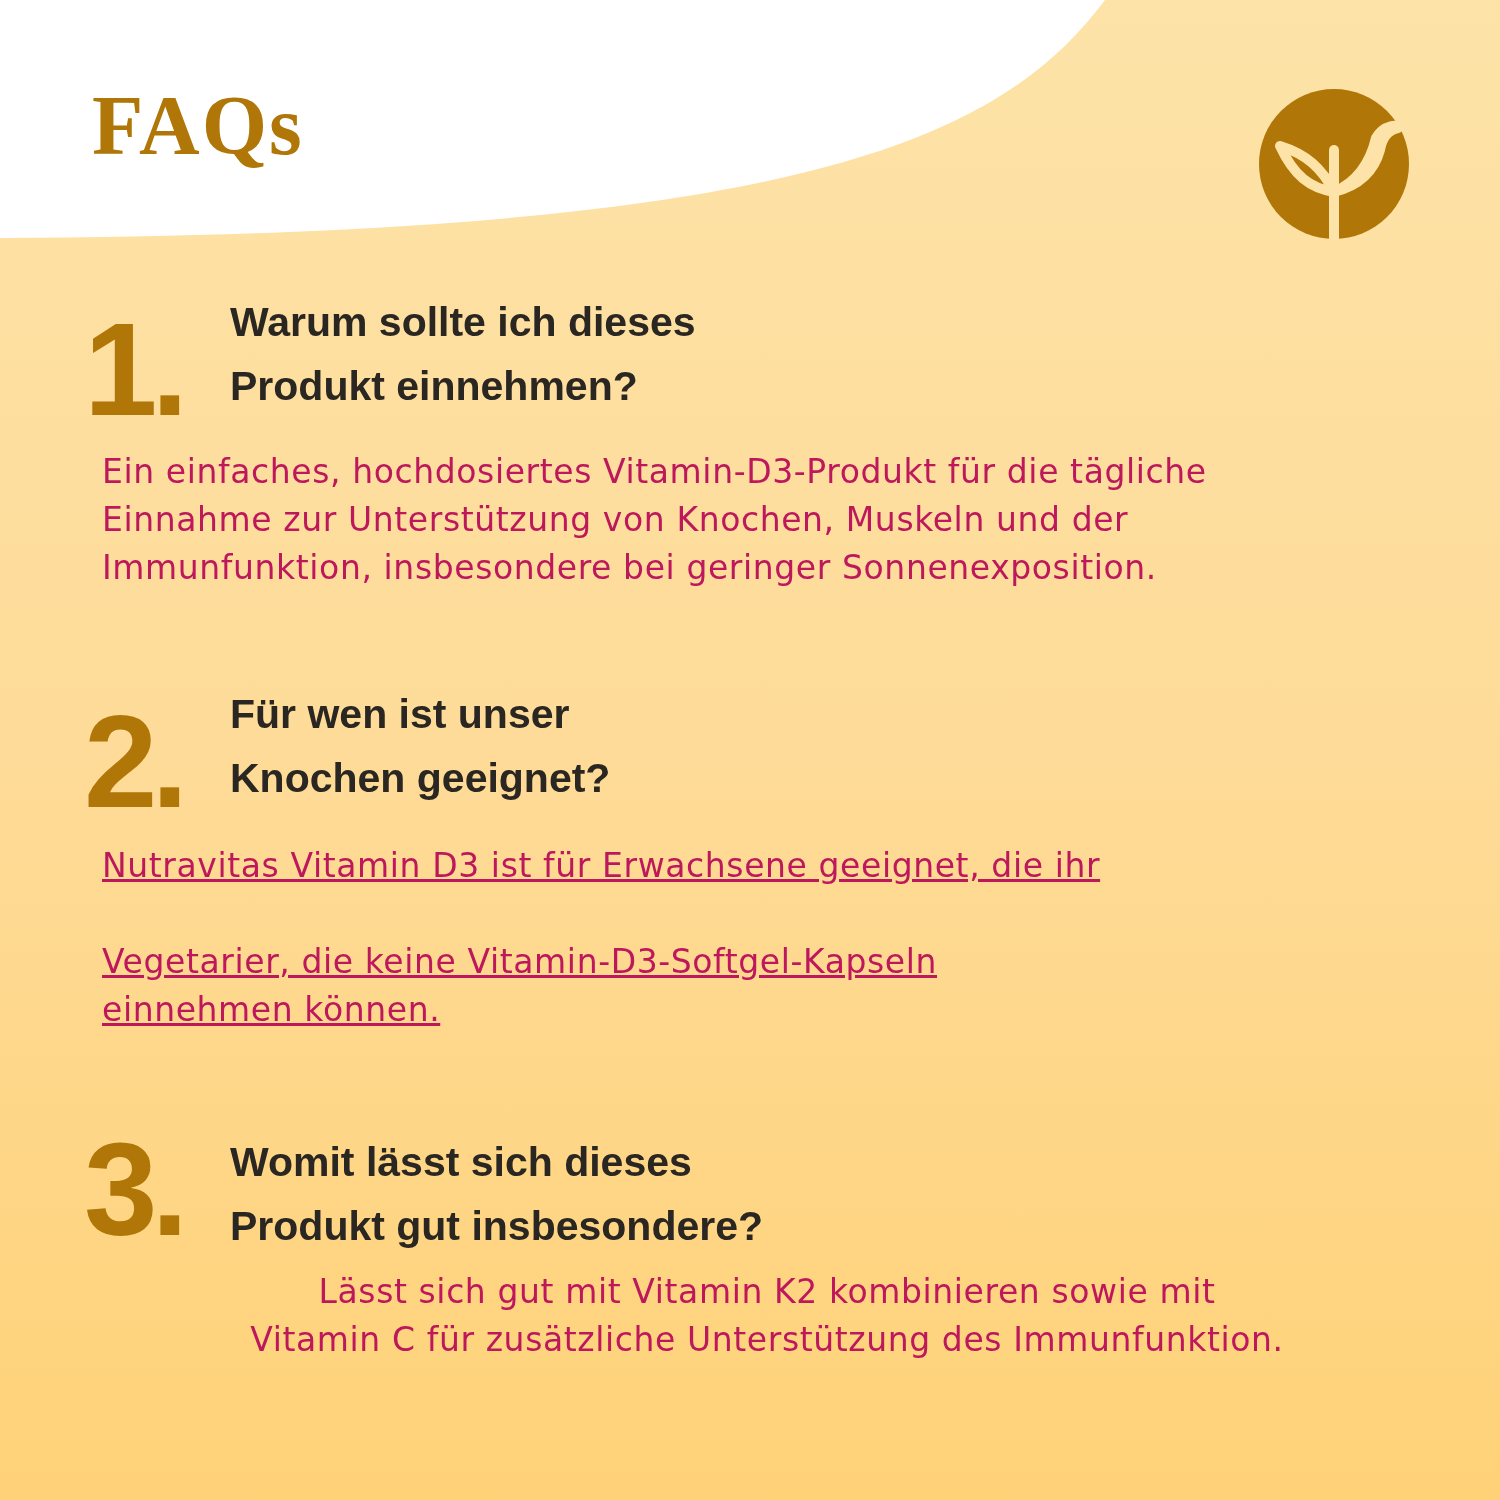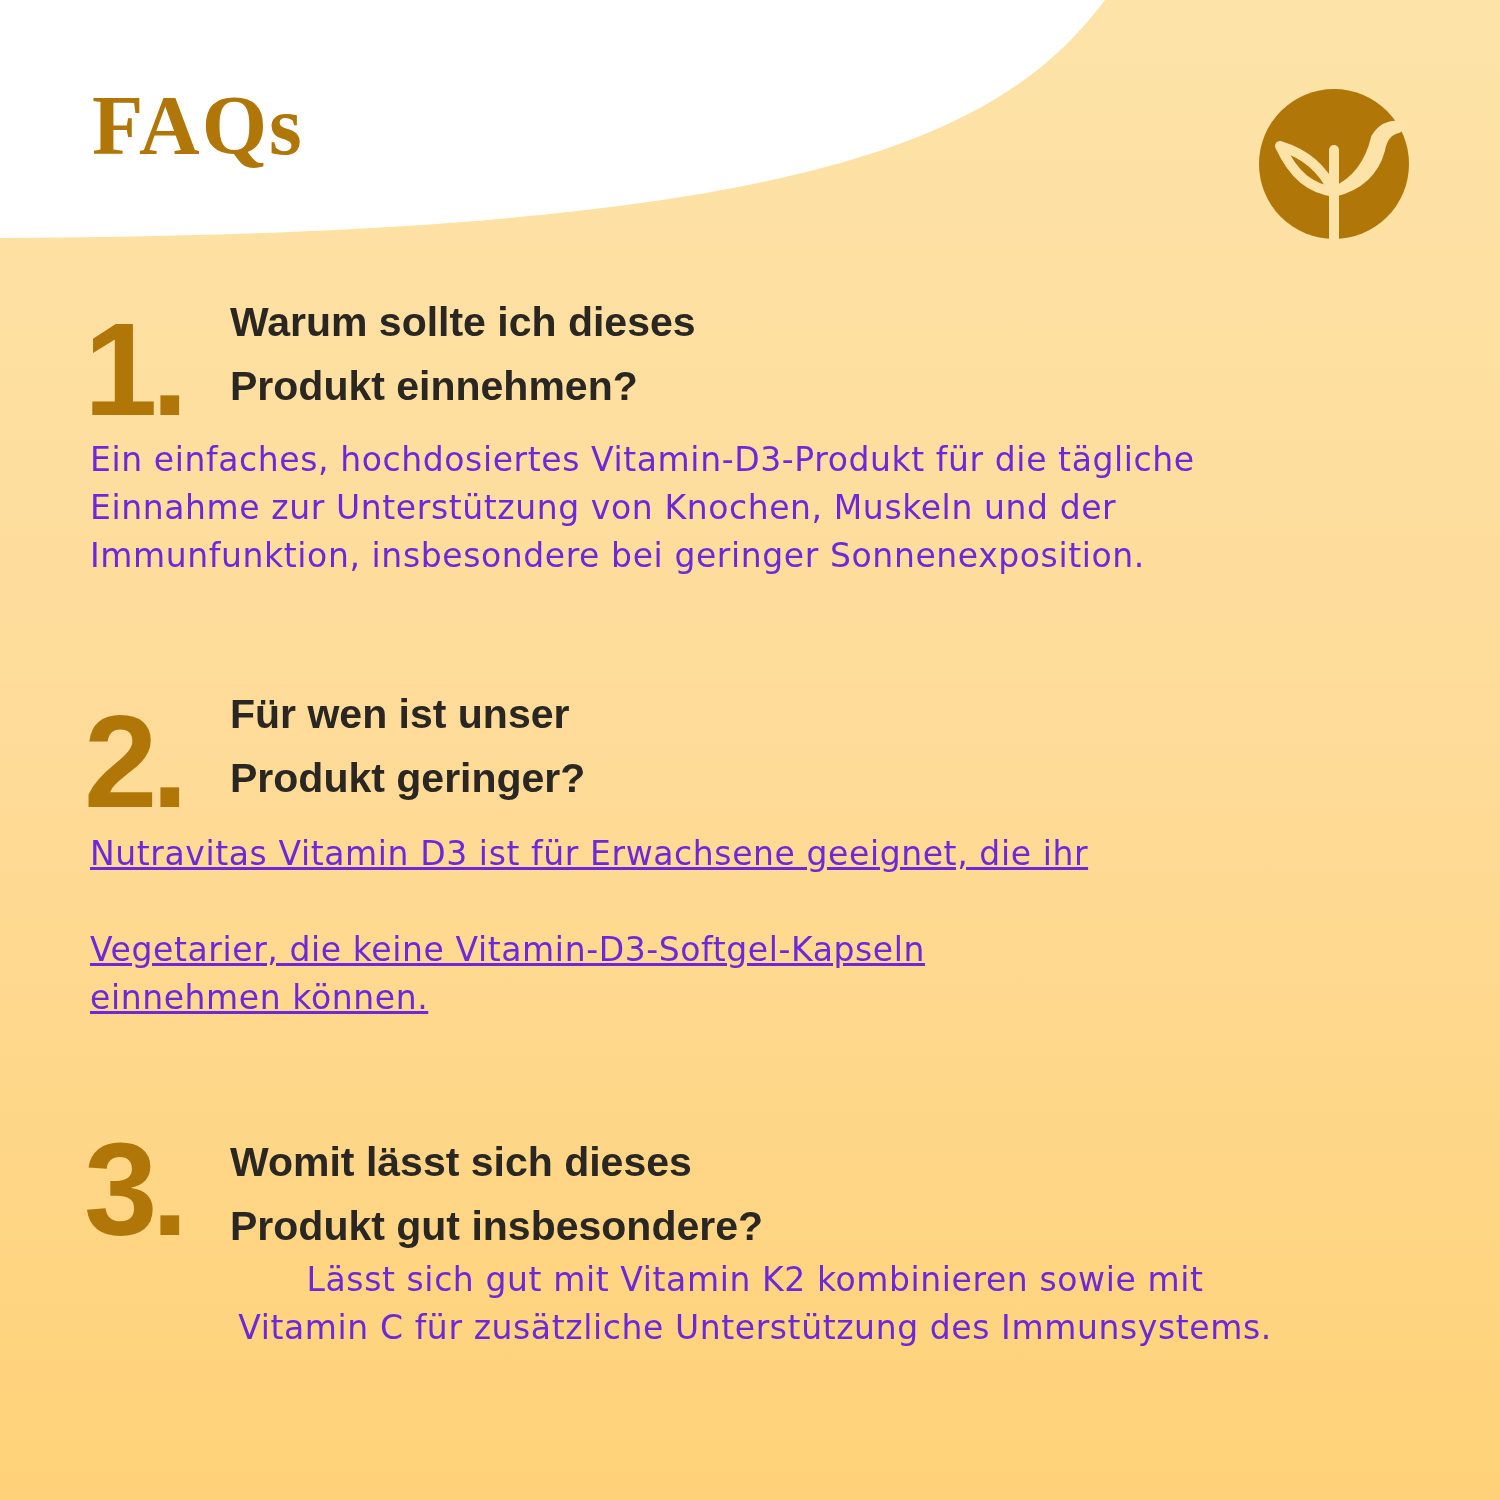--- a/index.html
+++ b/index.html
@@ -20,23 +20,23 @@
     position:absolute; left:84px;
     font-family: "Liberation Sans", sans-serif; font-weight:700;
     font-size:132px; color:#b07608; line-height:1; letter-spacing:-6px;
   }
   .q {
     position:absolute; left:230px; margin:0;
     font-family: Liberation Sans, sans-serif; font-weight:700;
     font-size:41px; line-height:64px; color:#2a2622;
   }
   .a {
-    position:absolute; left:90px; margin:0; width:1330px;
+    position:absolute; left:90px; margin:12px; width:1330px;
     font-family: "DejaVu Sans", sans-serif; font-weight:400;
-    font-size:33px; line-height:48px; color:#6d28d9; letter-spacing:0.6px;
+    font-size:33px; line-height:48px; color:#be185d; letter-spacing:0.6px;
   }
 </style>
 </head>
 <body>
 
 <svg class="wave" viewBox="0 0 1500 300" preserveAspectRatio="none">
   <path d="M0,0 L1105,0 C1000,140 800,235 0,238 Z" fill="#ffffff"></path>
 </svg>
 
 <div class="title">FAQs</div>
@@ -60,33 +60,33 @@
     <span>Ein einfaches, hochdosiertes Vitamin-D3-Produkt für die tägliche</span><br>
     <span>Einnahme zur Unterstützung von Knochen, Muskeln und der</span><br>
     <span>Immunfunktion, insbesondere bei geringer Sonnenexposition.</span>
   </p>
 </section>
 
 <section class="faq" style="top:692px;">
   <div class="num" style="top:4px;">2.</div>
   <h2 class="q" style="top:-10px;">
     <span>Für wen ist unser</span><br>
-    <span>Produkt geringer?</span>
+    <span>Knochen geeignet?</span>
   </h2>
   <p class="a" style="top:138px;text-decoration:underline;">
     <span>Nutravitas Vitamin D3 ist für Erwachsene geeignet, die ihr</span><br>
     <br>
     <span>Vegetarier, die keine Vitamin-D3-Softgel-Kapseln</span><br>
     <span>einnehmen können.</span>
   </p>
 </section>
 
 <section class="faq" style="top:1120px;">
   <div class="num" style="top:4px;">3.</div>
   <h2 class="q" style="top:-10px;margin-top:20px;">
     <span>Womit lässt sich dieses</span><br>
     <span>Produkt gut insbesondere?</span>
   </h2>
   <p class="a" style="top:136px;text-align:center;">
     <span>Lässt sich gut mit Vitamin K2 kombinieren sowie mit</span><br>
-    <span>Vitamin C für zusätzliche Unterstützung des Immunsystems.</span>
+    <span>Vitamin C für zusätzliche Unterstützung des Immunfunktion.</span>
   </p>
 </section>
 
 </body></html>

